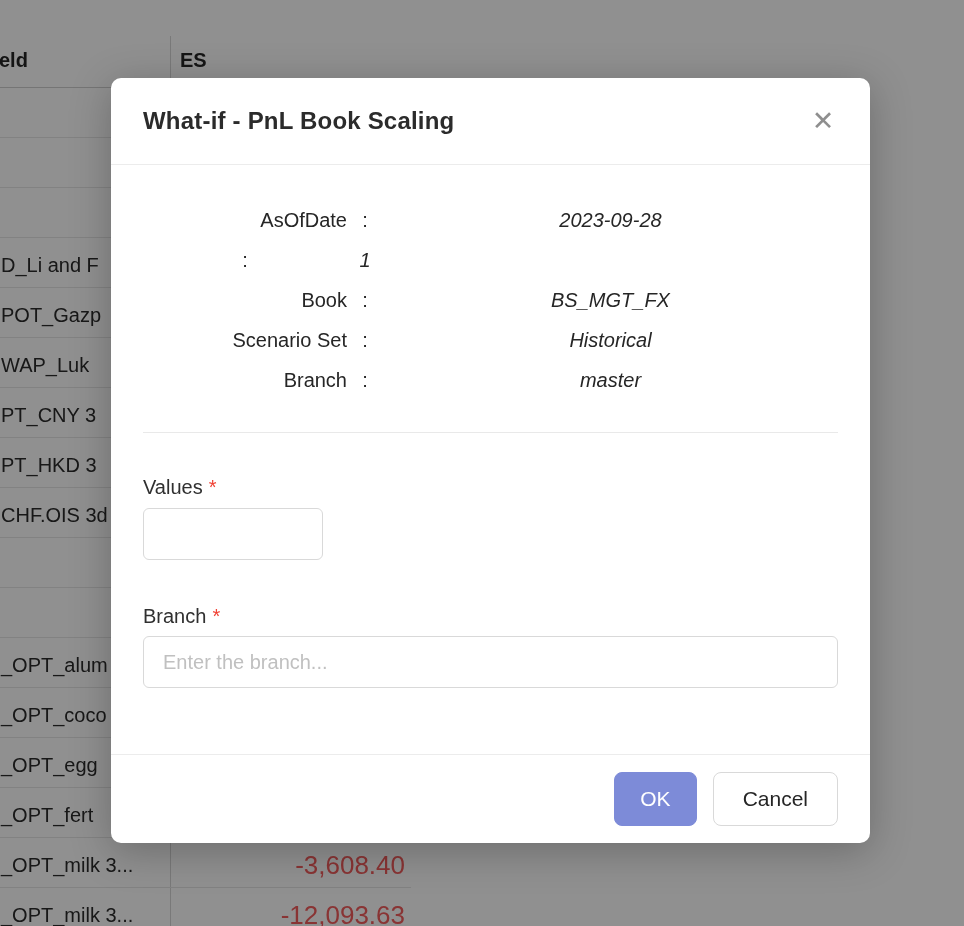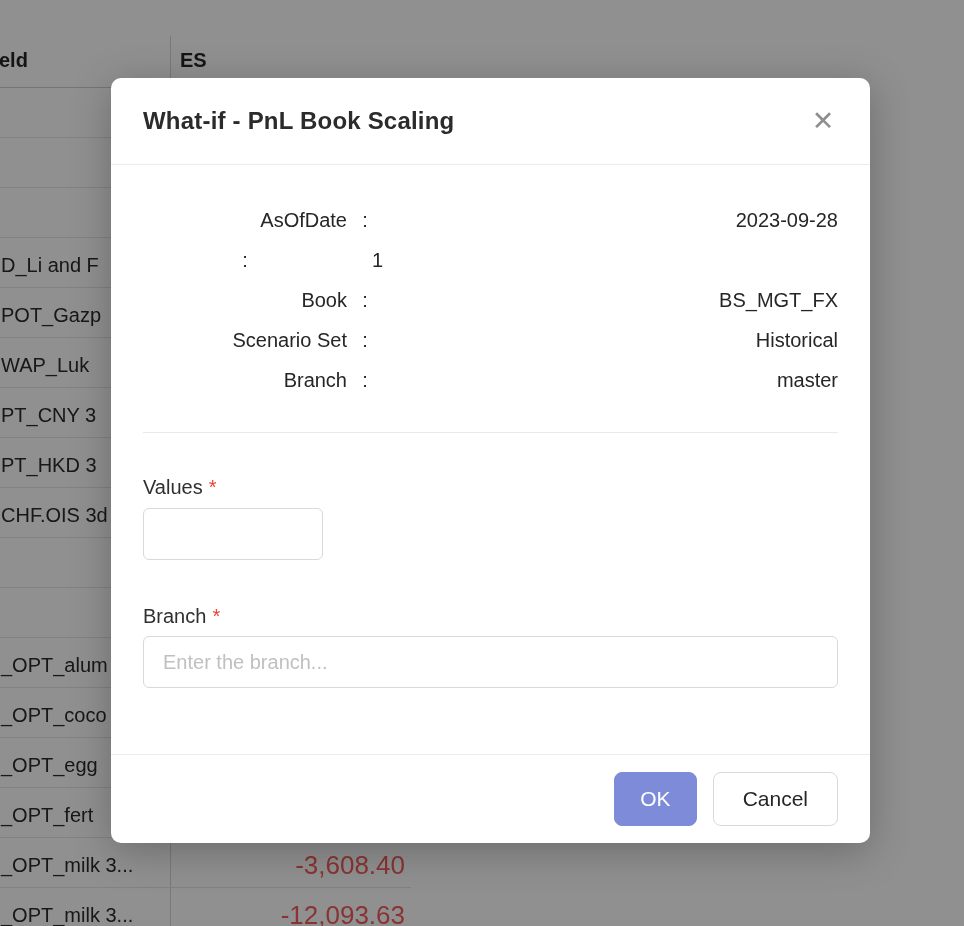--- a/index.html
+++ b/index.html
@@ -31,21 +31,21 @@
   .modal-title { font-size:24px; font-weight:700; color:#2b2b2b; letter-spacing:0.2px; }
   .modal-close { margin-left:auto; width:34px; height:34px; border:none; background:transparent; cursor:pointer;
     color:#8f8f8f; font-size:27px; line-height:34px; text-align:center; padding:0; }
   .modal-body { flex:1 1 auto; padding:0 32px; overflow:hidden; }
 
   .info-list { margin-top:35px; }
   .info-row { display:grid; grid-template-columns:204px 36px 1fr; height:40px; align-items:center;
     font-size:20px; color:#262626; }
   .info-label { text-align:right; white-space:nowrap; }
   .info-sep { text-align:center; }
-  .info-value { text-align:right; white-space:nowrap; }
+  .info-value { text-align:center; white-space:nowrap;font-style:italic; }
 
   .section-divider { margin-top:32px; border:none; border-top:1px solid #e9e9e9; height:0; }
 
   .form-label { font-size:20px; color:#303030; line-height:26px; white-space:nowrap; }
   .form-label.values { margin-top:41px; }
   .form-label.branch { margin-top:43px; }
   .required-mark { color:#f04134; margin-left:6px; }
 
   .values-box { display:block; margin-top:8px; width:180px; height:52px; border:1px solid #d9d9d9;
     border-radius:6px; background:#fff; resize:none; outline:none; font-family:inherit; font-size:20px;

